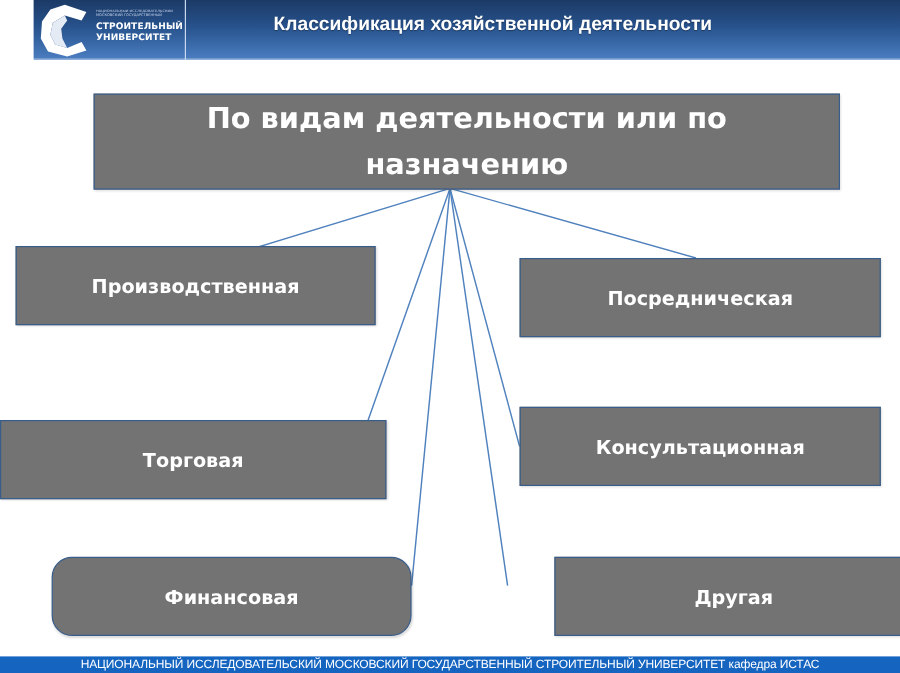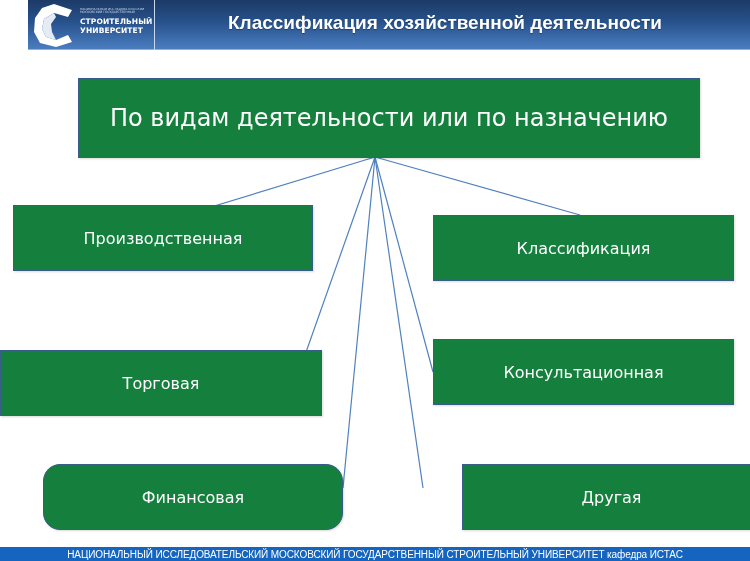--- a/index.html
+++ b/index.html
@@ -24,28 +24,28 @@
       position: absolute; left: 48px; font-family: "DejaVu Sans", sans-serif;
       font-weight: bold; font-size: 7.5px; color: #ffffff; letter-spacing: 0.1px; white-space: nowrap;
     }
     .logo-line1 { top: 15px; }
     .logo-line2 { top: 24px; }
     .header-divider {
       position: absolute; left: 126px; top: 0; width: 1px; height: 50px; background: #c8d8ee;
     }
     .header-title {
       position: absolute; left: 200px; top: 12px;
-      font-family: "Liberation Sans", sans-serif; font-weight: bold; font-size: 19px; color: #ffffff;
+      font-family: "Liberation Sans", sans-serif; font-weight: bold; font-size: 16px; color: #ffffff;
       white-space: nowrap; text-shadow: 0 1px 1px rgba(0,0,0,0.35);
     }
 
     .box {
-      position: absolute; background: #15803d; border: 1.5px solid #385d8a;
-      display: flex; align-items: center; justify-content: center; 
-      color: #ffffff; font-family: "DejaVu Sans", sans-serif; font-weight: normal;
+      position: absolute; background: #737373; border: 1.5px solid #385d8a;
+      display: flex; align-items: center; justify-content: center; text-align: center;
+      color: #ffffff; font-family: "DejaVu Sans", sans-serif; font-weight: bold;
       box-shadow: 1px 1px 2px rgba(0,0,0,0.15);
     }
     .box-root { left: 78px; top: 78px; width: 622px; height: 80px; font-size: 24px; line-height: 38px; padding: 0 20px; }
     .box-child { font-size: 16px; }
     #b1 { left: 13px;  top: 205px; width: 300px; height: 66px; }
     #b2 { left: 433px; top: 215px; width: 301px; height: 66px; }
     #b3 { left: 0px;   top: 350px; width: 322px; height: 66px; }
     #b4 { left: 433px; top: 339px; width: 301px; height: 66px; }
     #b5 { left: 43px;  top: 464px; width: 300px; height: 66px; border-radius: 17px; }
     #b6 { left: 423px; top: 464px; width: 299px; height: 66px; margin-left: 39px; }
@@ -91,21 +91,21 @@
 </svg>
 
 <div class="box box-root">
   <span>По видам деятельности или по назначению</span>
 </div>
 
 <div class="box box-child" id="b1">
   <span>Производственная</span>
 </div>
 <div class="box box-child" id="b2">
-  <span>Классификация</span>
+  <span>Посредническая</span>
 </div>
 <div class="box box-child" id="b3">
   <span>Торговая</span>
 </div>
 <div class="box box-child" id="b4">
   <span>Консультационная</span>
 </div>
 <div class="box box-child" id="b5">
   <span>Финансовая</span>
 </div>

